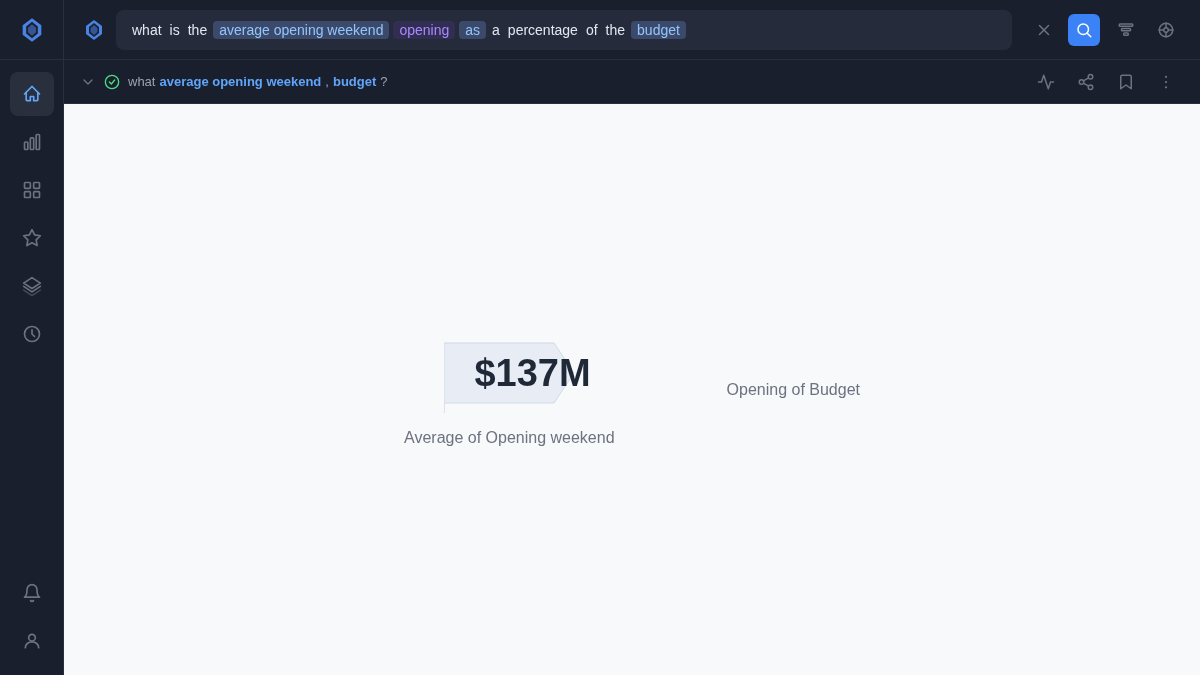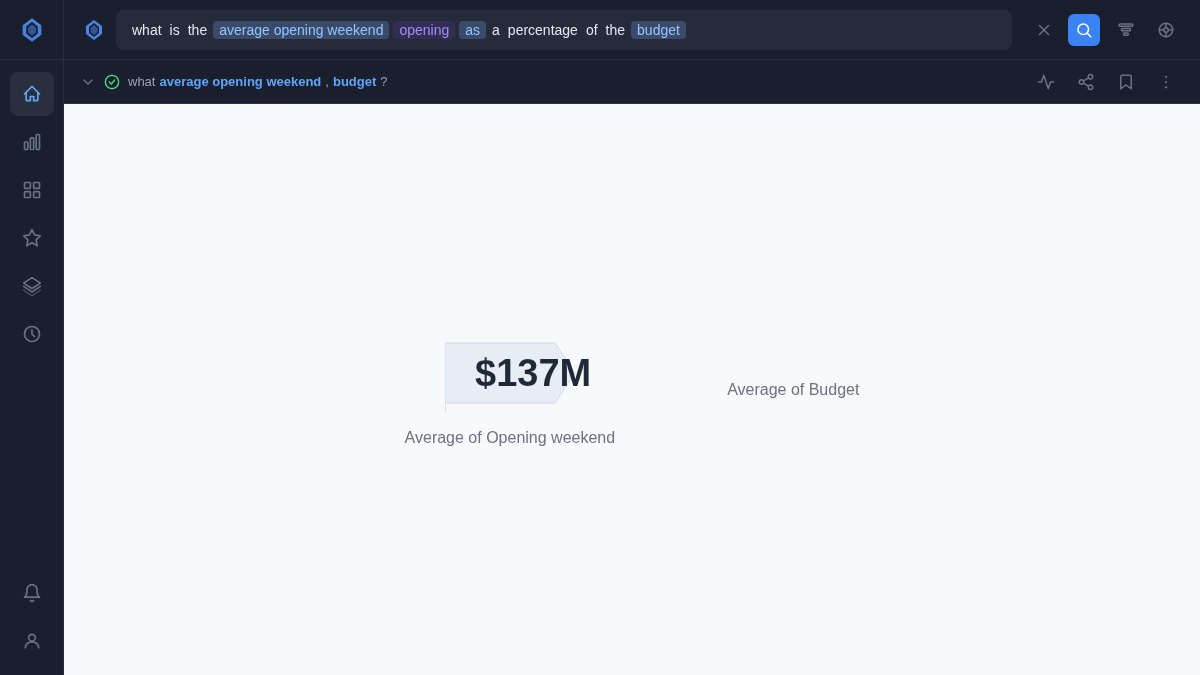--- a/index.html
+++ b/index.html
@@ -473,19 +473,19 @@
         <div class="metric-value-container">
           <svg width="130" height="80" viewBox="0 0 130 80">
             <polygon points="0,80 0,10 110,10 130,40 110,70 0,70" fill="#e8edf5" stroke="#d1d9e6" stroke-width="1"></polygon>
           </svg>
           <span class="metric-value">$137M</span>
         </div>
         <span class="metric-label">Average of Opening weekend</span>
       </div>
 
       <div class="metric-card">
-        <span class="metric-label">Average of Budget</span>
+        <span class="metric-label">Opening of Budget</span>
       </div>
 
     </div>
   </div>
 
 </div>
 
 </body></html>

